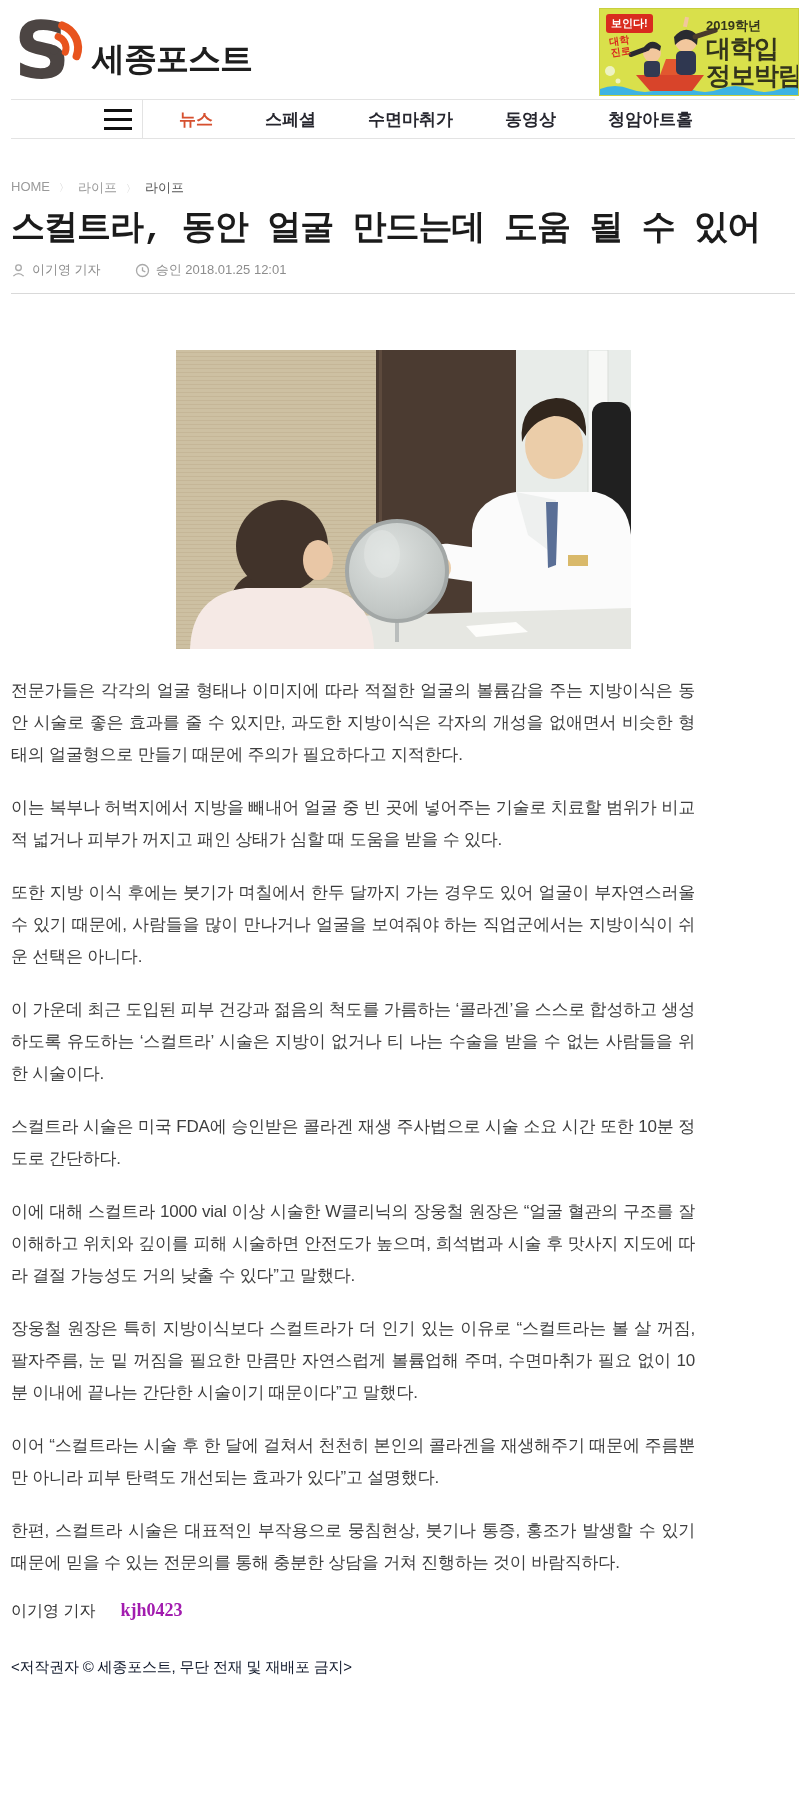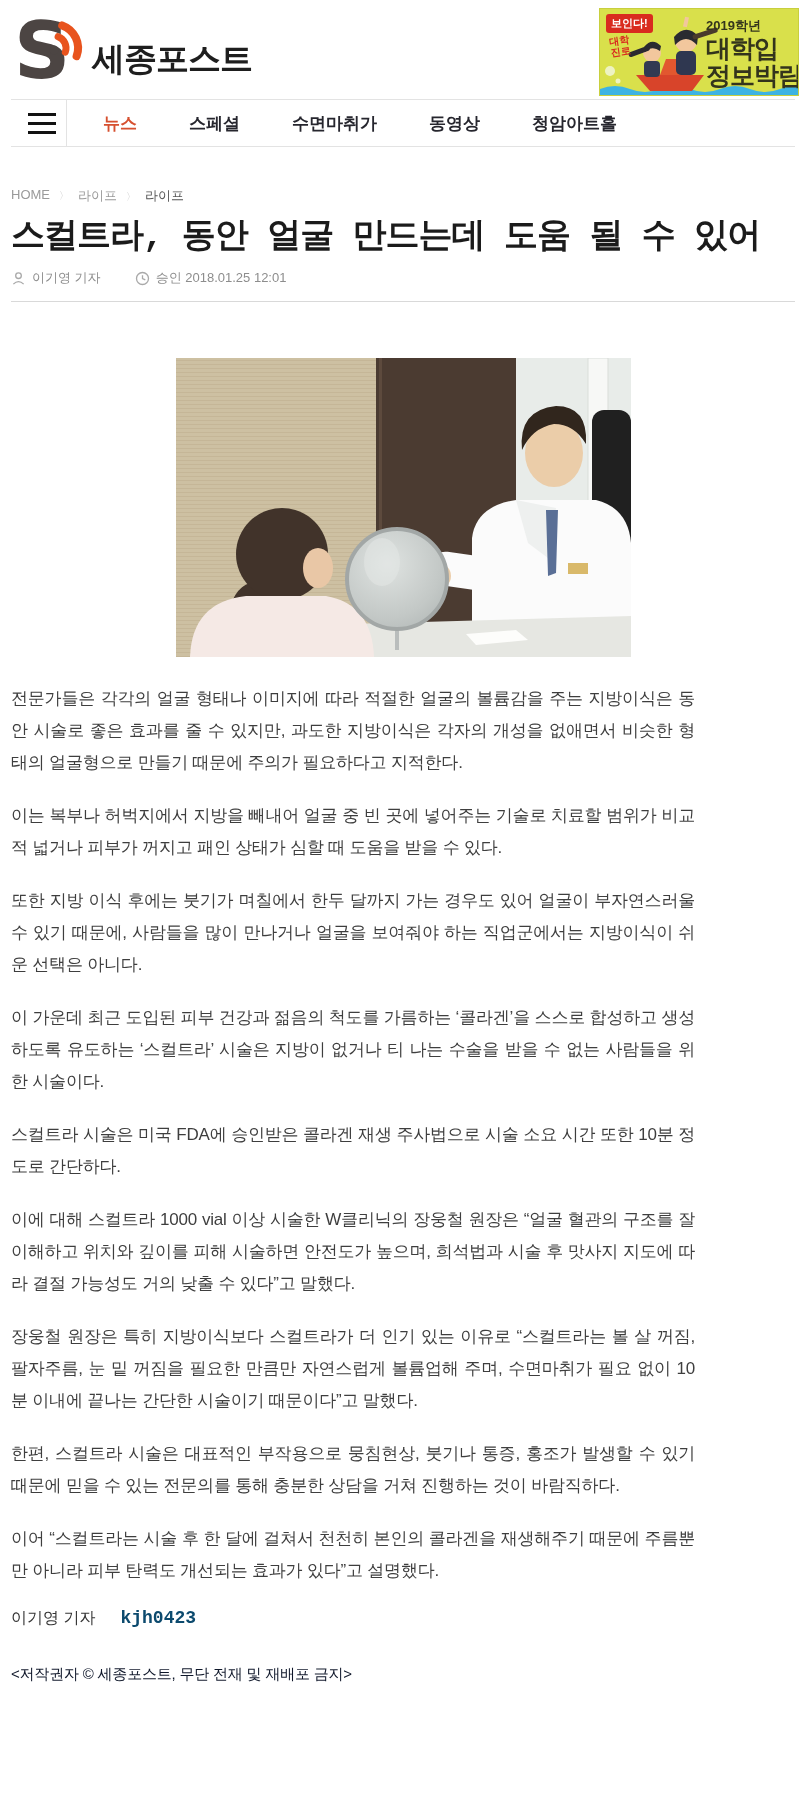--- a/index.html
+++ b/index.html
@@ -15,21 +15,21 @@
   .logo-text { font-size:33px; font-weight:bold; color:#1e1e1e; letter-spacing:-1px; margin-left:6px; margin-bottom:4px; }
   
   .ad { position:absolute; right:7px; top:8px; width:200px; height:88px; background:#d9e04b; overflow:hidden; cursor:pointer; border:1px solid #c8cf3e; }
   .ad-badge { position:absolute; left:6px; top:5px; background:#d92b1f; color:#fff; font-size:11px; font-weight:bold; padding:2px 5px; border-radius:3px; }
   .ad-scribble { position:absolute; left:10px; top:26px; color:#d92b1f; font-size:10px; font-weight:bold; white-space:pre-line; transform:rotate(-8deg); line-height:11px; }
   .ad-text { position:absolute; left:106px; top:8px; width:160px; color:#33341c; }
   .ad-line1 { font-size:13px; font-weight:bold; letter-spacing:0; }
   .ad-line2, .ad-line3 { font-size:25px; font-weight:900; letter-spacing:-1px; line-height:27px; }
   .ad-scene { position:absolute; left:0; top:0; width:200px; height:88px; }
   
-  .nav { margin:0 11px; height:48px; border-top:1px solid #e3e3e3; border-bottom:1px solid #e3e3e3; display:flex; align-items:stretch; }
+  .nav { margin:0 11px; height:40px; border-top:1px solid #e3e3e3; border-bottom:1px solid #e3e3e3; display:flex; align-items:stretch;justify-content:center; }
   .hamburger { width:56px; display:flex; flex-direction:column; justify-content:center; gap:6px; padding-left:17px; border-right:1px solid #e3e3e3; cursor:pointer; }
   .hamburger span { display:block; width:28px; height:3px; background:#111; }
   .nav-list { list-style:none; display:flex; align-items:center; margin-left:10px; }
   .nav-list li { padding:0 26px; font-size:17px; font-weight:bold; color:#26262e; cursor:pointer; }
   .nav-list li.active { color:#d6502f; }
   
   .breadcrumb { margin:40px 11px 0; list-style:none; display:flex; align-items:flex-start; font-size:13px; color:#9a9a9a; }
   .breadcrumb li { cursor:pointer; }
   .breadcrumb li:last-child { color:#555; }
   .breadcrumb li:not(:last-child)::after { content:"\3009"; color:#c9c9c9; font-size:10px; margin:0 9px; }
@@ -37,21 +37,21 @@
   .byline { margin:9px 11px 0; display:flex; align-items:center; font-size:13px; color:#8d8d8d; height:20px; }
   .byline .meta { display:flex; align-items:center; margin-right:34px; }
   .byline svg { margin-right:6px; }
   .rule { margin:13px 11px 0; border:none; border-top:1px solid #d9d9d9; }
   
   .photo { display:block; margin:56px auto 0; width:455px; height:299px; }
   
   .article-body { margin:26px 11px 0; width:684px; }
   .article-body p { font-size:17px; line-height:32px; color:#3e3e3e; margin-bottom:21px; text-align:justify; letter-spacing:-0.2px; }
   .signature { margin:20px 11px 0; font-size:16px; color:#333; }
-  .signature .sig-id { font-family:Liberation Mono, monospace; font-size:18px; font-weight:bold; color:#0c4a6e; margin-left:10px;padding-left:15px; }
+  .signature .sig-id { font-family:Liberation Serif, serif; font-size:18px; font-weight:bold; color:#a21caf; margin-left:10px;padding-left:15px; }
   .copyright { margin:36px 11px 0; font-size:15px; color:#0f172a; letter-spacing:-0.2px; }
 </style>
 </head>
 <body>
 
 <div class="header">
   <div class="logo">
     <svg class="logo-mark" viewBox="0 0 72 72">
       <text x="0" y="64" font-size="78" font-weight="bold" font-family="DejaVu Sans, sans-serif" fill="#4c4543">S</text>
       <path d="M48.2 11.4 A24 24 0 0 1 62.6 42.2" fill="none" stroke="#e8531d" stroke-width="8" stroke-linecap="round"></path>
@@ -182,21 +182,21 @@
 </svg>
 
 <div class="article-body">
     <p>전문가들은 각각의 얼굴 형태나 이미지에 따라 적절한 얼굴의 볼륨감을 주는 지방이식은 동안 시술로 좋은 효과를 줄 수 있지만, 과도한 지방이식은 각자의 개성을 없애면서 비슷한 형태의 얼굴형으로 만들기 때문에 주의가 필요하다고 지적한다.</p>
     <p>이는 복부나 허벅지에서 지방을 빼내어 얼굴 중 빈 곳에 넣어주는 기술로 치료할 범위가 비교적 넓거나 피부가 꺼지고 패인 상태가 심할 때 도움을 받을 수 있다.</p>
     <p>또한 지방 이식 후에는 붓기가 며칠에서 한두 달까지 가는 경우도 있어 얼굴이 부자연스러울수 있기 때문에, 사람들을 많이 만나거나 얼굴을 보여줘야 하는 직업군에서는 지방이식이 쉬운 선택은 아니다.</p>
     <p>이 가운데 최근 도입된 피부 건강과 젊음의 척도를 가름하는 ‘콜라겐’을 스스로 합성하고 생성하도록 유도하는 ‘스컬트라’ 시술은 지방이 없거나 티 나는 수술을 받을 수 없는 사람들을 위한 시술이다.</p>
     <p>스컬트라 시술은 미국 FDA에 승인받은 콜라겐 재생 주사법으로 시술 소요 시간 또한 10분 정도로 간단하다.</p>
     <p>이에 대해 스컬트라 1000 vial 이상 시술한 W클리닉의 장웅철 원장은 “얼굴 혈관의 구조를 잘 이해하고 위치와 깊이를 피해 시술하면 안전도가 높으며, 희석법과 시술 후 맛사지 지도에 따라 결절 가능성도 거의 낮출 수 있다”고 말했다.</p>
     <p>장웅철 원장은 특히 지방이식보다 스컬트라가 더 인기 있는 이유로 “스컬트라는 볼 살 꺼짐, 팔자주름, 눈 밑 꺼짐을 필요한 만큼만 자연스럽게 볼륨업해 주며, 수면마취가 필요 없이 10분 이내에 끝나는 간단한 시술이기 때문이다”고 말했다.</p>
+    <p>이어 “스컬트라는 시술 후 한 달에 걸쳐서 천천히 본인의 콜라겐을 재생해주기 때문에 주름뿐만 아니라 피부 탄력도 개선되는 효과가 있다”고 설명했다.</p>
     <p>한편, 스컬트라 시술은 대표적인 부작용으로 뭉침현상, 붓기나 통증, 홍조가 발생할 수 있기 때문에 믿을 수 있는 전문의를 통해 충분한 상담을 거쳐 진행하는 것이 바람직하다.</p>
-    <p>이어 “스컬트라는 시술 후 한 달에 걸쳐서 천천히 본인의 콜라겐을 재생해주기 때문에 주름뿐만 아니라 피부 탄력도 개선되는 효과가 있다”고 설명했다.</p>
   </div>
 
 <div class="signature">
   <span>이기영 기자</span><span class="sig-id">kjh0423</span>
 </div>
 
 <div class="copyright">&lt;저작권자 © 세종포스트, 무단 전재 및 재배포 금지&gt;</div>
 
 </body></html>

